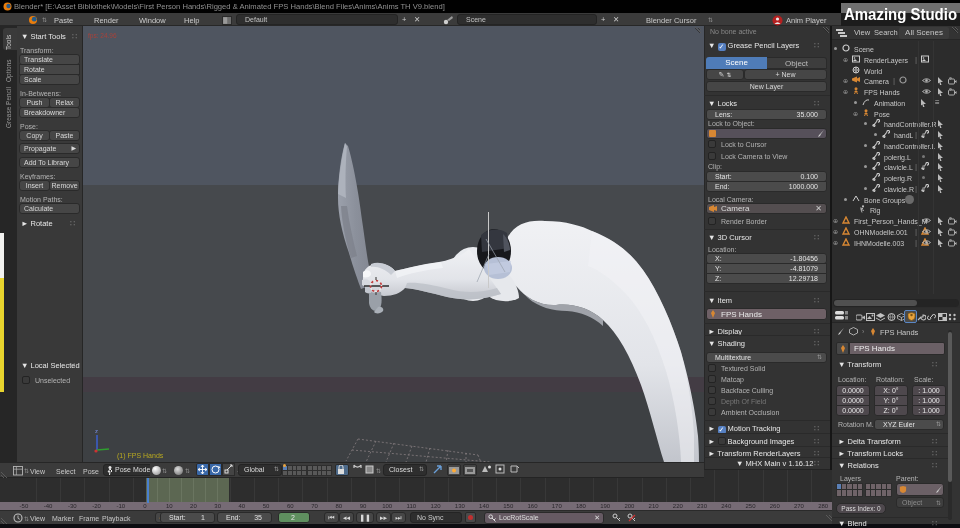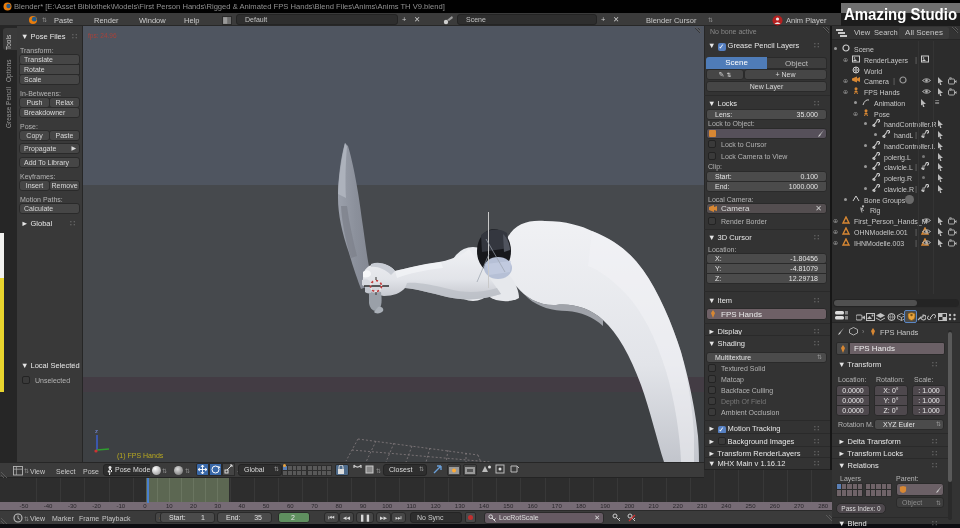--- a/index.html
+++ b/index.html
@@ -146,41 +146,41 @@
 
   <g>
     <line x1="14" y1="409" x2="14" y2="424" stroke="#3b62d8" stroke-width="1.4"></line>
     <line x1="14" y1="424" x2="26" y2="423" stroke="#2f9e2f" stroke-width="1.4"></line>
     <circle cx="13" cy="425" r="1.6" fill="#c33"></circle>
     <text x="12" y="407" font-size="6" fill="#7a8fe0">z</text>
   </g>
   <text x="34" y="432" font-size="7" fill="#b8a820">(1) FPS Hands</text>
 </svg>
 
-<div class="ph" style="left:21px;top:32px">▼ Pose Files</div>
+<div class="ph" style="left:21px;top:32px">▼ Start Tools</div>
 <div class="dots" style="left:72px;top:32px">∷</div>
 <div class="tx" style="left:20px;top:47px">Transform:</div>
 <div class="btn" style="left:19px;top:54px;width:61px;height:11px;text-align:left"><span style="margin-left:4px">Translate</span></div>
 <div class="btn" style="left:19px;top:64px;width:61px;height:11px;border-radius:0;text-align:left"><span style="margin-left:4px">Rotate</span></div>
 <div class="btn" style="left:19px;top:74px;width:61px;height:11px;text-align:left"><span style="margin-left:4px">Scale</span></div>
 <div class="tx" style="left:20px;top:90px">In-Betweens:</div>
 <div class="btn" style="left:19px;top:97px;width:31px;height:11px">Push</div>
 <div class="btn" style="left:49px;top:97px;width:31px;height:11px">Relax</div>
 <div class="btn" style="left:19px;top:107px;width:61px;height:11px;text-align:left"><span style="margin-left:4px">Breakdowner</span></div>
 <div class="tx" style="left:20px;top:123px">Pose:</div>
 <div class="btn" style="left:19px;top:130px;width:31px;height:11px">Copy</div>
 <div class="btn" style="left:49px;top:130px;width:31px;height:11px">Paste</div>
 <div class="btn" style="left:19px;top:143px;width:61px;height:11px;text-align:left"><span style="margin-left:4px">Propagate</span><span style="float:right;margin-right:3px;font-size:6px">▶</span></div>
 <div class="btn" style="left:19px;top:157px;width:61px;height:11px;text-align:left"><span style="margin-left:4px">Add To Library</span></div>
 <div class="tx" style="left:20px;top:173px">Keyframes:</div>
 <div class="btn" style="left:19px;top:180px;width:31px;height:11px">Insert</div>
 <div class="btn" style="left:49px;top:180px;width:31px;height:11px">Remove</div>
 <div class="tx" style="left:20px;top:196px">Motion Paths:</div>
 <div class="btn" style="left:19px;top:203px;width:61px;height:11px;text-align:left"><span style="margin-left:4px">Calculate</span></div>
-<div class="ph" style="left:21px;top:219px">► Global</div>
+<div class="ph" style="left:21px;top:219px">► Rotate</div>
 <div class="dots" style="left:70px;top:219px">∷</div>
 <div class="ph" style="left:21px;top:361px">▼ Local Selected</div>
 <div class="dots" style="left:70px;top:361px">∷</div>
 <div class="cb" style="left:22px;top:376px"></div>
 <div class="tx" style="left:35px;top:377px">Unselected</div>
 
 <div class="a" style="left:0;top:233px;width:4px;height:45px;background:#f2f2f0"></div>
 <div class="a" style="left:0;top:278px;width:4px;height:114px;background:#e8d42e"></div>
 
 <div class="a" style="left:704px;top:26px;width:126px;height:444px;background:#333333;border-left:1px solid #272727;border-bottom:1px solid #232323"></div>
@@ -250,21 +250,21 @@
 <div class="sep" style="left:704px;top:420px;width:126px"></div>
 <div class="ph" style="left:708px;top:424px">► <span style="display:inline-block;width:8px;height:8px;background:#5680c2;border-radius:2px;vertical-align:-1px;color:#fff;font-size:7px;line-height:8px;text-align:center">✓</span> Motion Tracking</div>
 <div class="dots" style="left:814px;top:424px">∷</div>
 <div class="sep" style="left:704px;top:433px;width:126px"></div>
 <div class="ph" style="left:708px;top:437px">► <span style="display:inline-block;width:8px;height:8px;background:#3a3a3a;border:1px solid #252525;border-radius:2px;vertical-align:-1px"></span> Background Images</div>
 <div class="dots" style="left:814px;top:437px">∷</div>
 <div class="sep" style="left:704px;top:446px;width:126px"></div>
 <div class="ph" style="left:708px;top:449px">► Transform RenderLayers</div>
 <div class="dots" style="left:814px;top:449px">∷</div>
 <div class="sep" style="left:704px;top:457px;width:126px"></div>
-<div class="ph" style="left:708px;top:459px">▼ MHX Main v 1.16.12</div>
+<div class="ph" style="left:736px;top:459px">▼ MHX Main v 1.16.12</div>
 <div class="dots" style="left:814px;top:459px">∷</div>
 
 <div class="a" style="left:830px;top:26px;width:2px;height:498px;background:#161616"></div>
 <div class="a" style="left:832px;top:26px;width:128px;height:282px;background:#2c2c2c"></div>
 
 <div class="a" style="left:832px;top:26px;width:128px;height:14px;background:#333333;border-bottom:1px solid #262626"></div>
 <svg class="a" style="left:836px;top:29px" width="11" height="8" viewBox="0 0 11 8">
     <rect x="0" y="0" width="7" height="2" fill="#c8c8c8"></rect>
     <rect x="2" y="3" width="7" height="2" fill="#c8c8c8"></rect>
     <rect x="4" y="6" width="7" height="2" fill="#c8c8c8"></rect>

